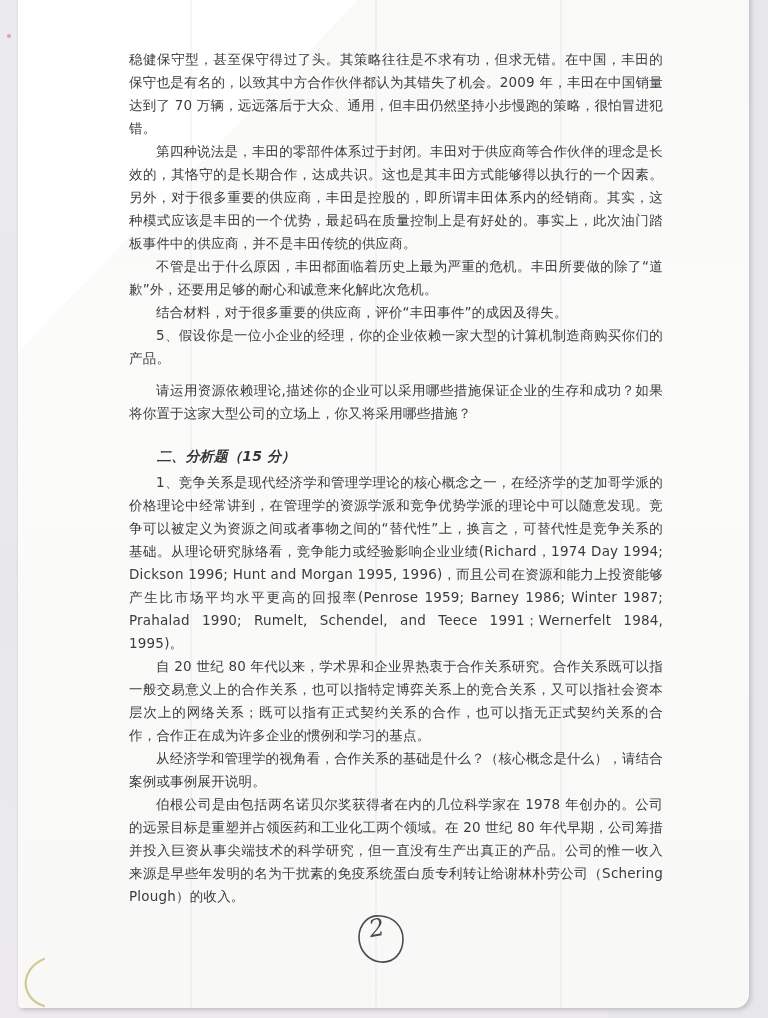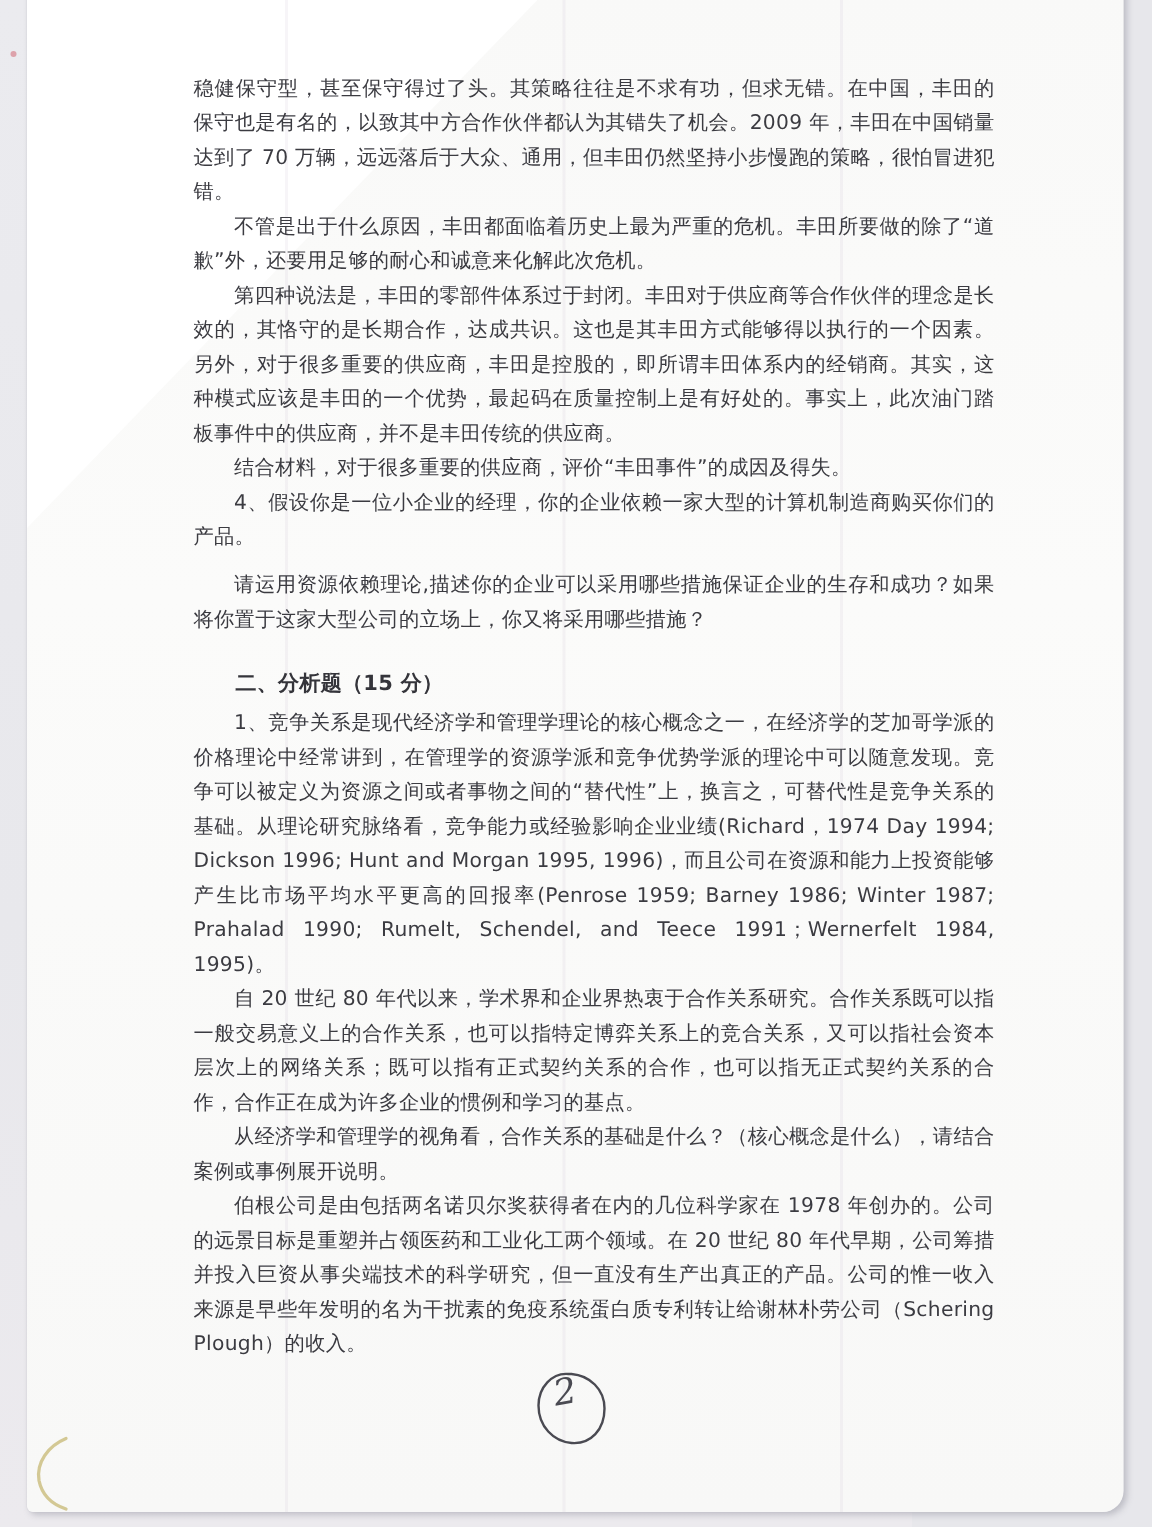--- a/index.html
+++ b/index.html
@@ -71,20 +71,21 @@
   }
   .content p { margin: 0; }
   .content p.indent { text-indent: 2em; }
   .content p.gap { margin-top: 9px; }
   .sec {
     font-size: 14px;
     font-weight: bold;
     text-indent: 2em;
     margin: 20px 0 3px 0;
     color: #34343a;
+    font-style: italic;
   }
   .sec.sec2 { margin-top: 26px; }
   .pgnum-wrap {
     position: absolute;
     left: 332px;
     top: 916px;
     width: 60px;
     height: 62px;
   }
   .pgnum-wrap svg { position: absolute; left: 0; top: 0; }
@@ -110,24 +111,24 @@
 <div class="scan">
 
   <div class="paper">
     <div class="fold"></div>
     <div class="streak s1"></div>
     <div class="streak s2"></div>
     <div class="streak s3"></div>
 
     <div class="content">
       <p class="cont">稳健保守型，甚至保守得过了头。其策略往往是不求有功，但求无错。在中国，丰田的保守也是有名的，以致其中方合作伙伴都认为其错失了机会。2009 年，丰田在中国销量达到了 70 万辆，远远落后于大众、通用，但丰田仍然坚持小步慢跑的策略，很怕冒进犯错。</p>
+      <p class="indent">第四种说法是，丰田的零部件体系过于封闭。丰田对于供应商等合作伙伴的理念是长效的，其恪守的是长期合作，达成共识。这也是其丰田方式能够得以执行的一个因素。另外，对于很多重要的供应商，丰田是控股的，即所谓丰田体系内的经销商。其实，这种模式应该是丰田的一个优势，最起码在质量控制上是有好处的。事实上，此次油门踏板事件中的供应商，并不是丰田传统的供应商。</p>
       <p class="indent">不管是出于什么原因，丰田都面临着历史上最为严重的危机。丰田所要做的除了“道歉”外，还要用足够的耐心和诚意来化解此次危机。</p>
-      <p class="indent">第四种说法是，丰田的零部件体系过于封闭。丰田对于供应商等合作伙伴的理念是长效的，其恪守的是长期合作，达成共识。这也是其丰田方式能够得以执行的一个因素。另外，对于很多重要的供应商，丰田是控股的，即所谓丰田体系内的经销商。其实，这种模式应该是丰田的一个优势，最起码在质量控制上是有好处的。事实上，此次油门踏板事件中的供应商，并不是丰田传统的供应商。</p>
       <p class="indent">结合材料，对于很多重要的供应商，评价“丰田事件”的成因及得失。</p>
-      <p class="indent">4、假设你是一位小企业的经理，你的企业依赖一家大型的计算机制造商购买你们的产品。</p>
+      <p class="indent">5、假设你是一位小企业的经理，你的企业依赖一家大型的计算机制造商购买你们的产品。</p>
       <p class="indent gap">请运用资源依赖理论,描述你的企业可以采用哪些措施保证企业的生存和成功？如果将你置于这家大型公司的立场上，你又将采用哪些措施？</p>
       <h2 class="sec">二、分析题（15 分）</h2>
       <p class="indent">1、竞争关系是现代经济学和管理学理论的核心概念之一，在经济学的芝加哥学派的价格理论中经常讲到，在管理学的资源学派和竞争优势学派的理论中可以随意发现。竞争可以被定义为资源之间或者事物之间的“替代性”上，换言之，可替代性是竞争关系的基础。从理论研究脉络看，竞争能力或经验影响企业业绩(Richard，1974  Day 1994; Dickson 1996; Hunt and Morgan 1995, 1996)，而且公司在资源和能力上投资能够产生比市场平均水平更高的回报率(Penrose 1959; Barney 1986; Winter 1987; Prahalad  1990; Rumelt, Schendel, and Teece 1991；Wernerfelt 1984, 1995)。</p>
       <p class="indent">自 20 世纪 80 年代以来，学术界和企业界热衷于合作关系研究。合作关系既可以指一般交易意义上的合作关系，也可以指特定博弈关系上的竞合关系，又可以指社会资本层次上的网络关系；既可以指有正式契约关系的合作，也可以指无正式契约关系的合作，合作正在成为许多企业的惯例和学习的基点。</p>
       <p class="indent">从经济学和管理学的视角看，合作关系的基础是什么？（核心概念是什么），请结合案例或事例展开说明。</p>
       <p class="indent">伯根公司是由包括两名诺贝尔奖获得者在内的几位科学家在 1978 年创办的。公司的远景目标是重塑并占领医药和工业化工两个领域。在 20 世纪 80 年代早期，公司筹措并投入巨资从事尖端技术的科学研究，但一直没有生产出真正的产品。公司的惟一收入来源是早些年发明的名为干扰素的免疫系统蛋白质专利转让给谢林朴劳公司（Schering Plough）的收入。</p>
     </div>
 
     <div class="pgnum-wrap">
       <svg width="60" height="62" viewBox="0 0 60 62">

